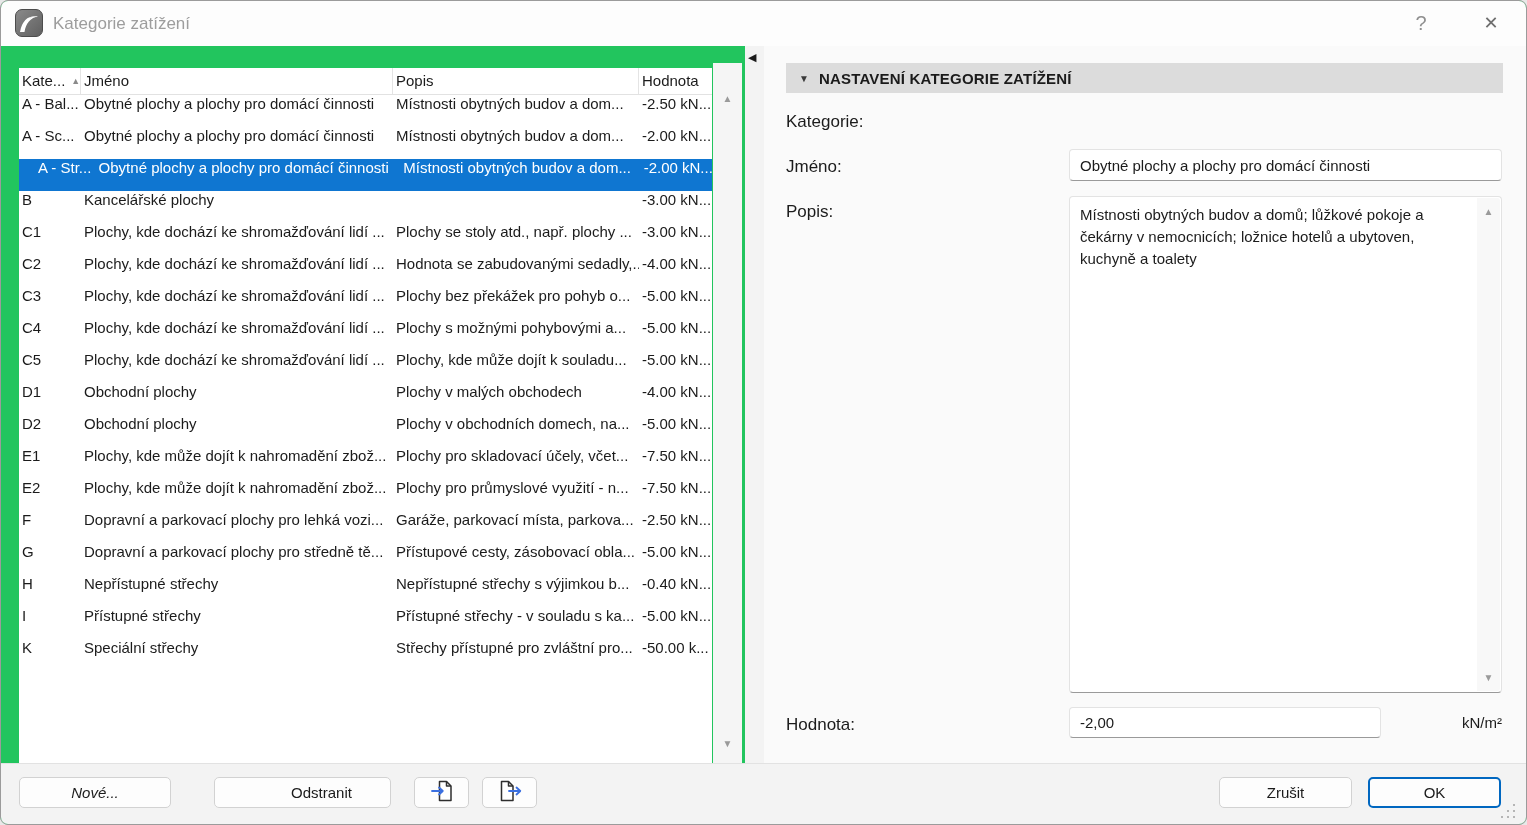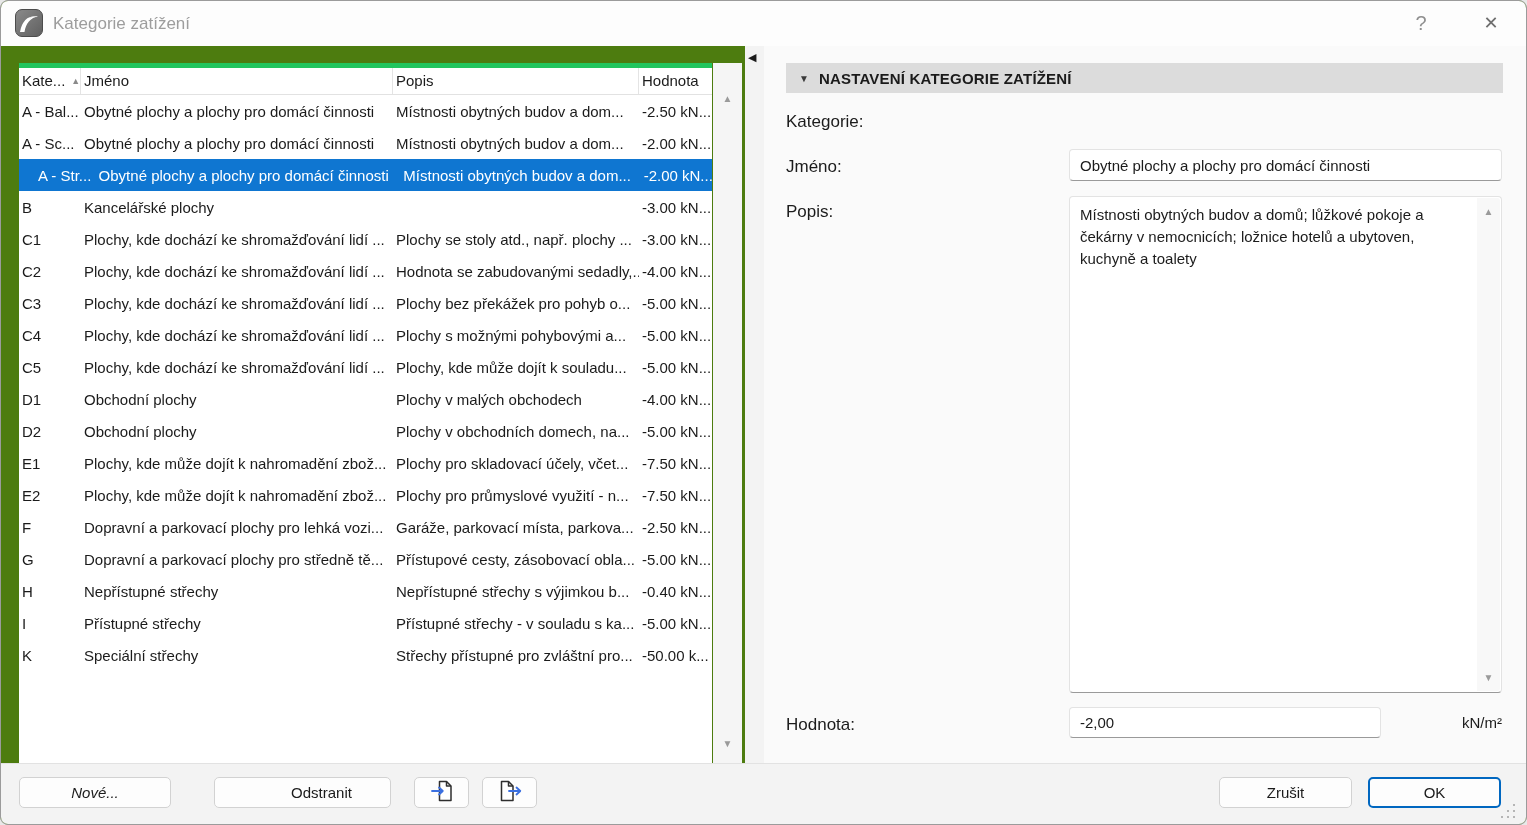--- a/index.html
+++ b/index.html
@@ -1,37 +1,37 @@
 <!DOCTYPE html>
 <html><head>
 <meta charset="utf-8">
 <style>
   html,body{margin:0;padding:0;background:#e8e8e8;font-family:"Liberation Sans",sans-serif;}
   .stage{position:relative;width:1527px;height:825px;overflow:hidden;}
-  .dialog{position:absolute;inset:0;background:#4d7c0f;border:1px solid #9b9b9b;border-radius:8px;box-sizing:border-box;overflow:hidden;}
+  .dialog{position:absolute;inset:0;background:#22c55e;border:1px solid #9b9b9b;border-radius:8px;box-sizing:border-box;overflow:hidden;}
 
   
   .titlebar{position:absolute;left:0;top:0;width:100%;height:45px;background:#fdfdfd;}
   .app-icon{position:absolute;left:14px;top:8px;width:28px;height:28px;}
   .win-title{position:absolute;left:52px;top:0;height:45px;line-height:45px;font-size:17px;color:#9d9d9d;}
   .help-btn,.close-btn{position:absolute;top:0;width:44px;height:45px;line-height:45px;text-align:center;font-size:20px;color:#8f8f8f;cursor:default;}
   .help-btn{left:1398px;}
   .close-btn{left:1468px;color:#6f6f6f;font-size:18px;}
 
   
   .listbox{position:absolute;left:18px;top:62px;width:693px;height:700px;background:#ffffff;border-top:5px solid #22c55e;box-sizing:border-box;}
   .thead{display:flex;height:26px;border-bottom:1px solid #e2e2e2;background:#fff;}
   .th{box-sizing:border-box;font-size:15px;color:#1b1b1b;line-height:25px;padding-left:3px;white-space:nowrap;overflow:hidden;border-right:1px solid #e4e4e4;}
   .th:last-child{border-right:none;}
   .th .sort{font-size:9px;color:#8a8a8a;margin-left:6px;vertical-align:2px;}
   .col-cat{width:62px;}
   .col-name{width:312px;}
   .col-desc{width:246px;}
   .col-val{width:73px;}
-  .trow{display:flex;height:32px;align-items:center;cursor:default;}
+  .trow{display:flex;height:32px;align-items:flex-start;cursor:default;}
   .td{box-sizing:border-box;font-size:15px;color:#1b1b1b;padding-left:3px;white-space:nowrap;overflow:hidden;}
   .trow.selected{background:#0f76d1;padding-left:16px;}
   .trow.selected .td{color:#ffffff;}
 
   
   .v-scroll{position:absolute;left:712px;top:62px;width:29px;height:700px;background:#f5f5f5;}
   .arr{position:absolute;left:0;width:100%;text-align:center;font-size:10px;color:#9a9a9a;cursor:default;}
   .arr.up{top:30px;}
   .arr.down{top:675px;}
 

